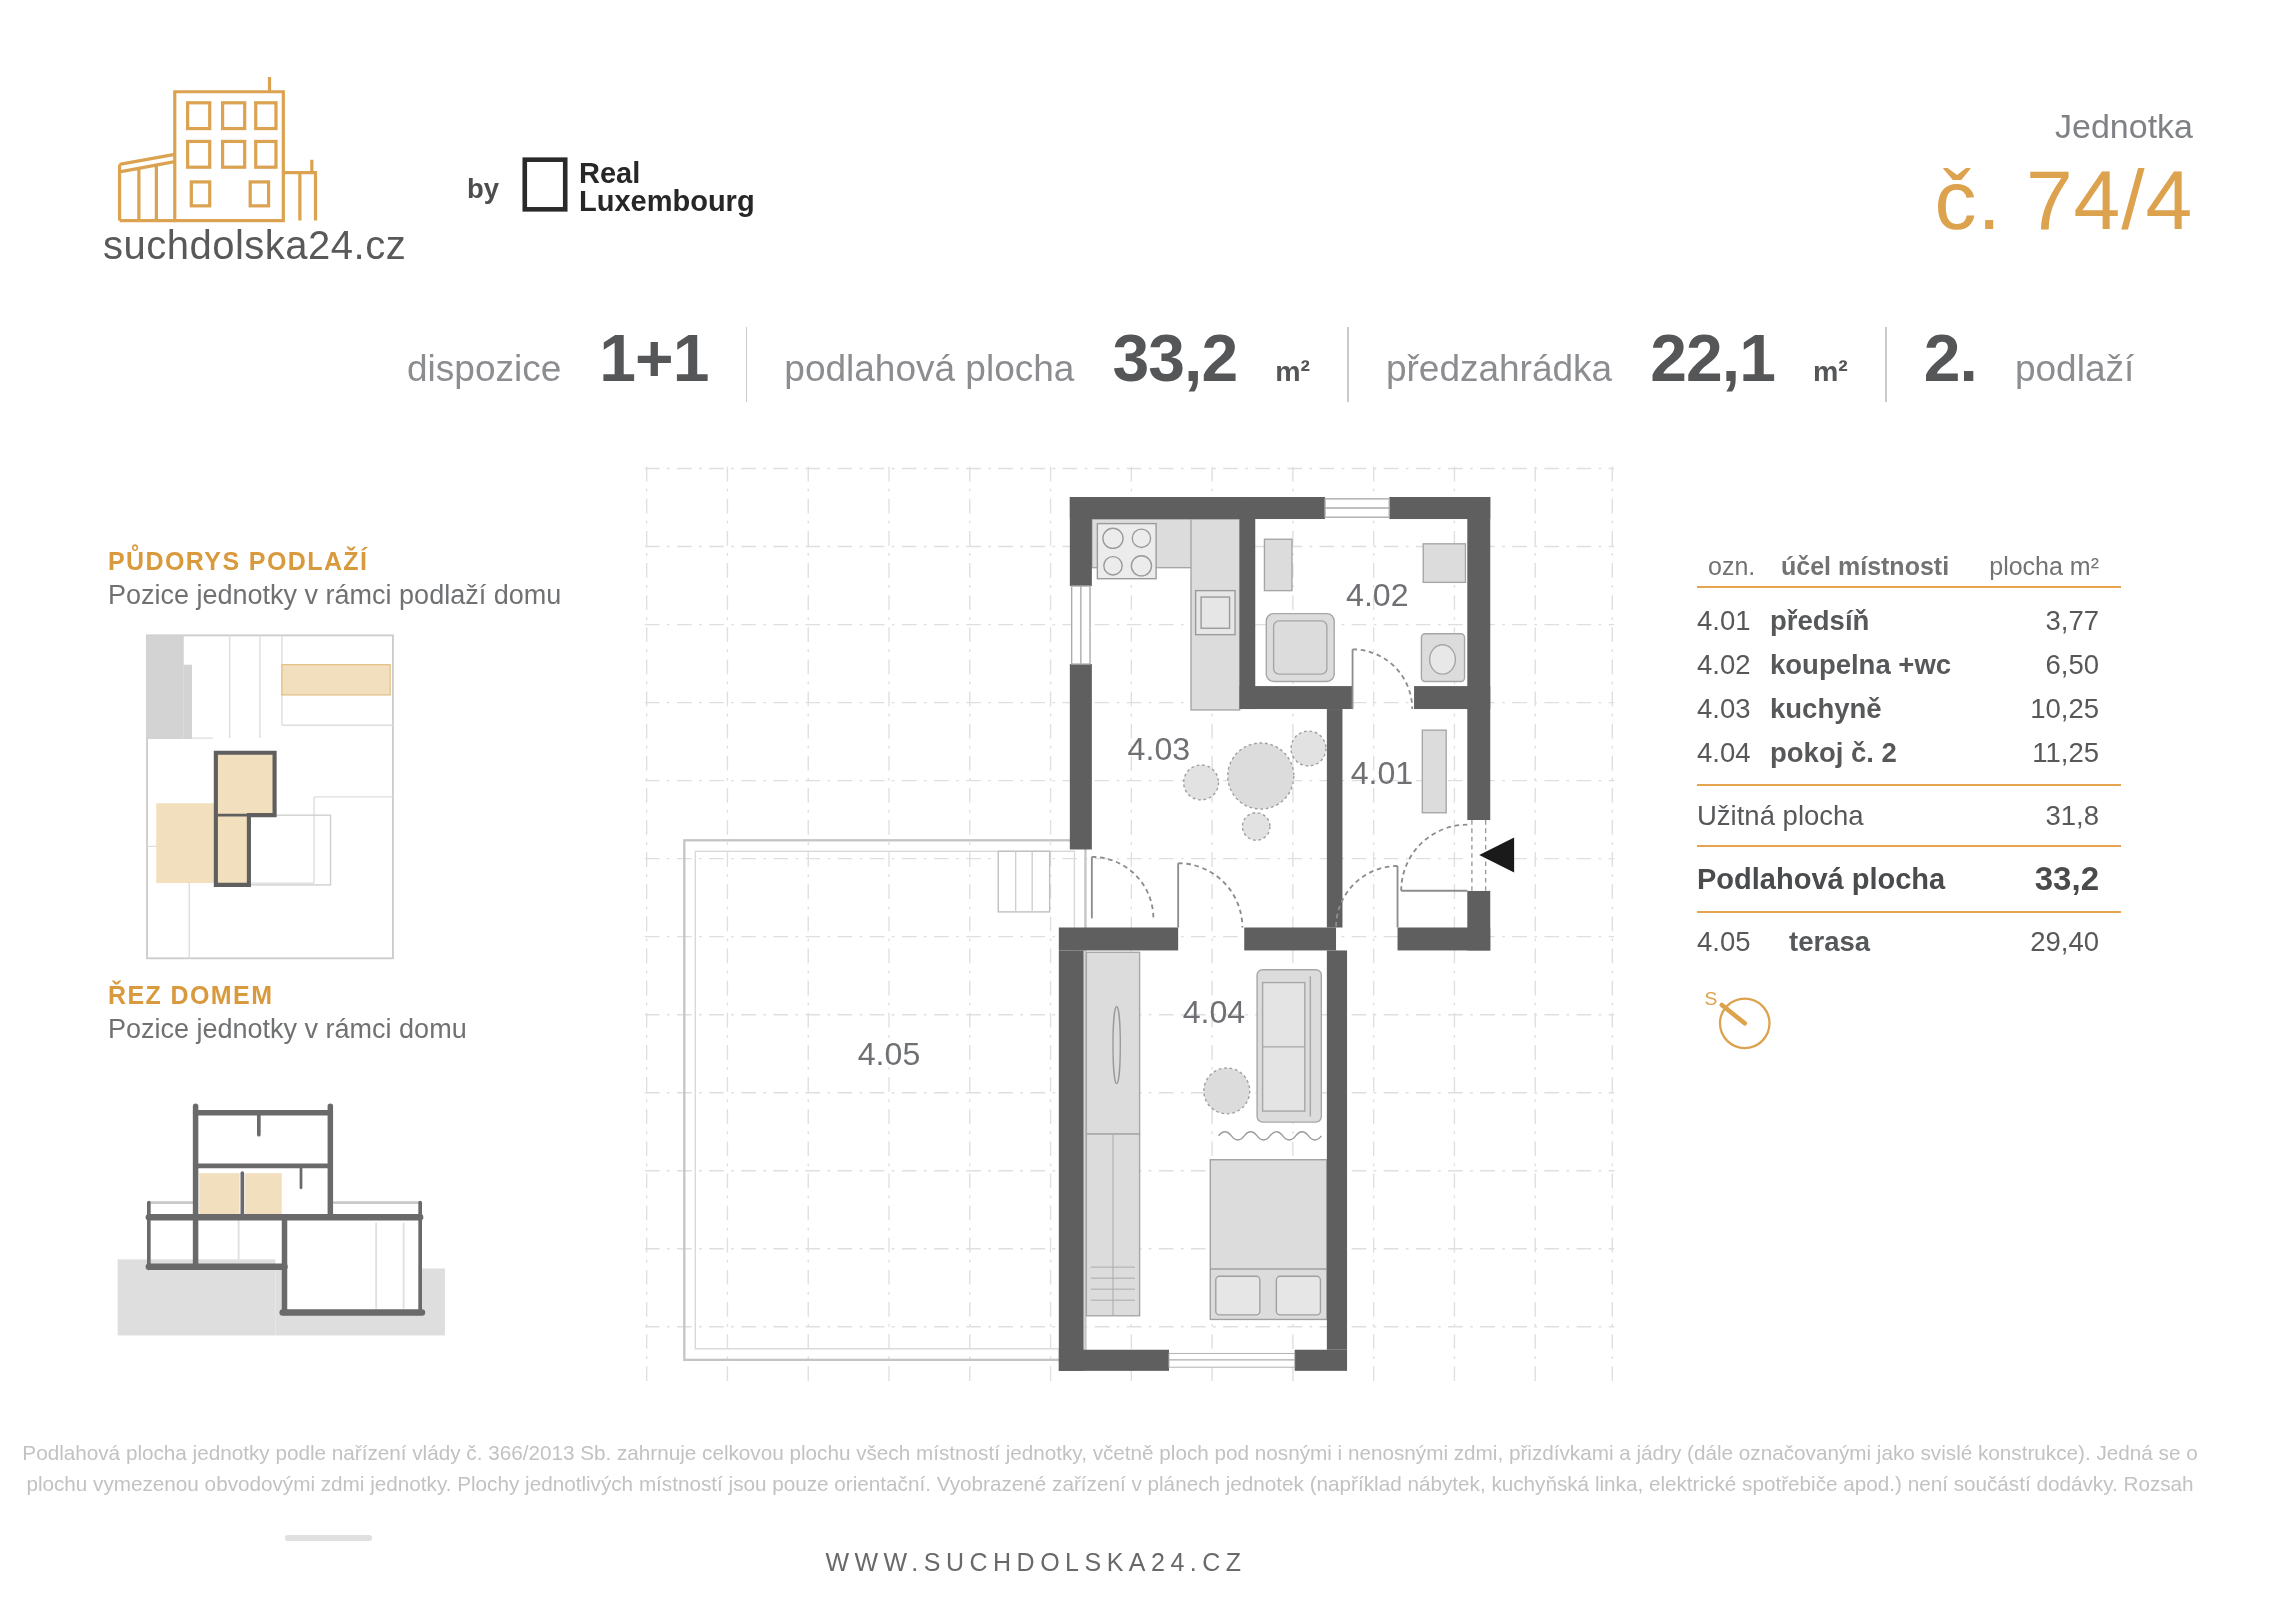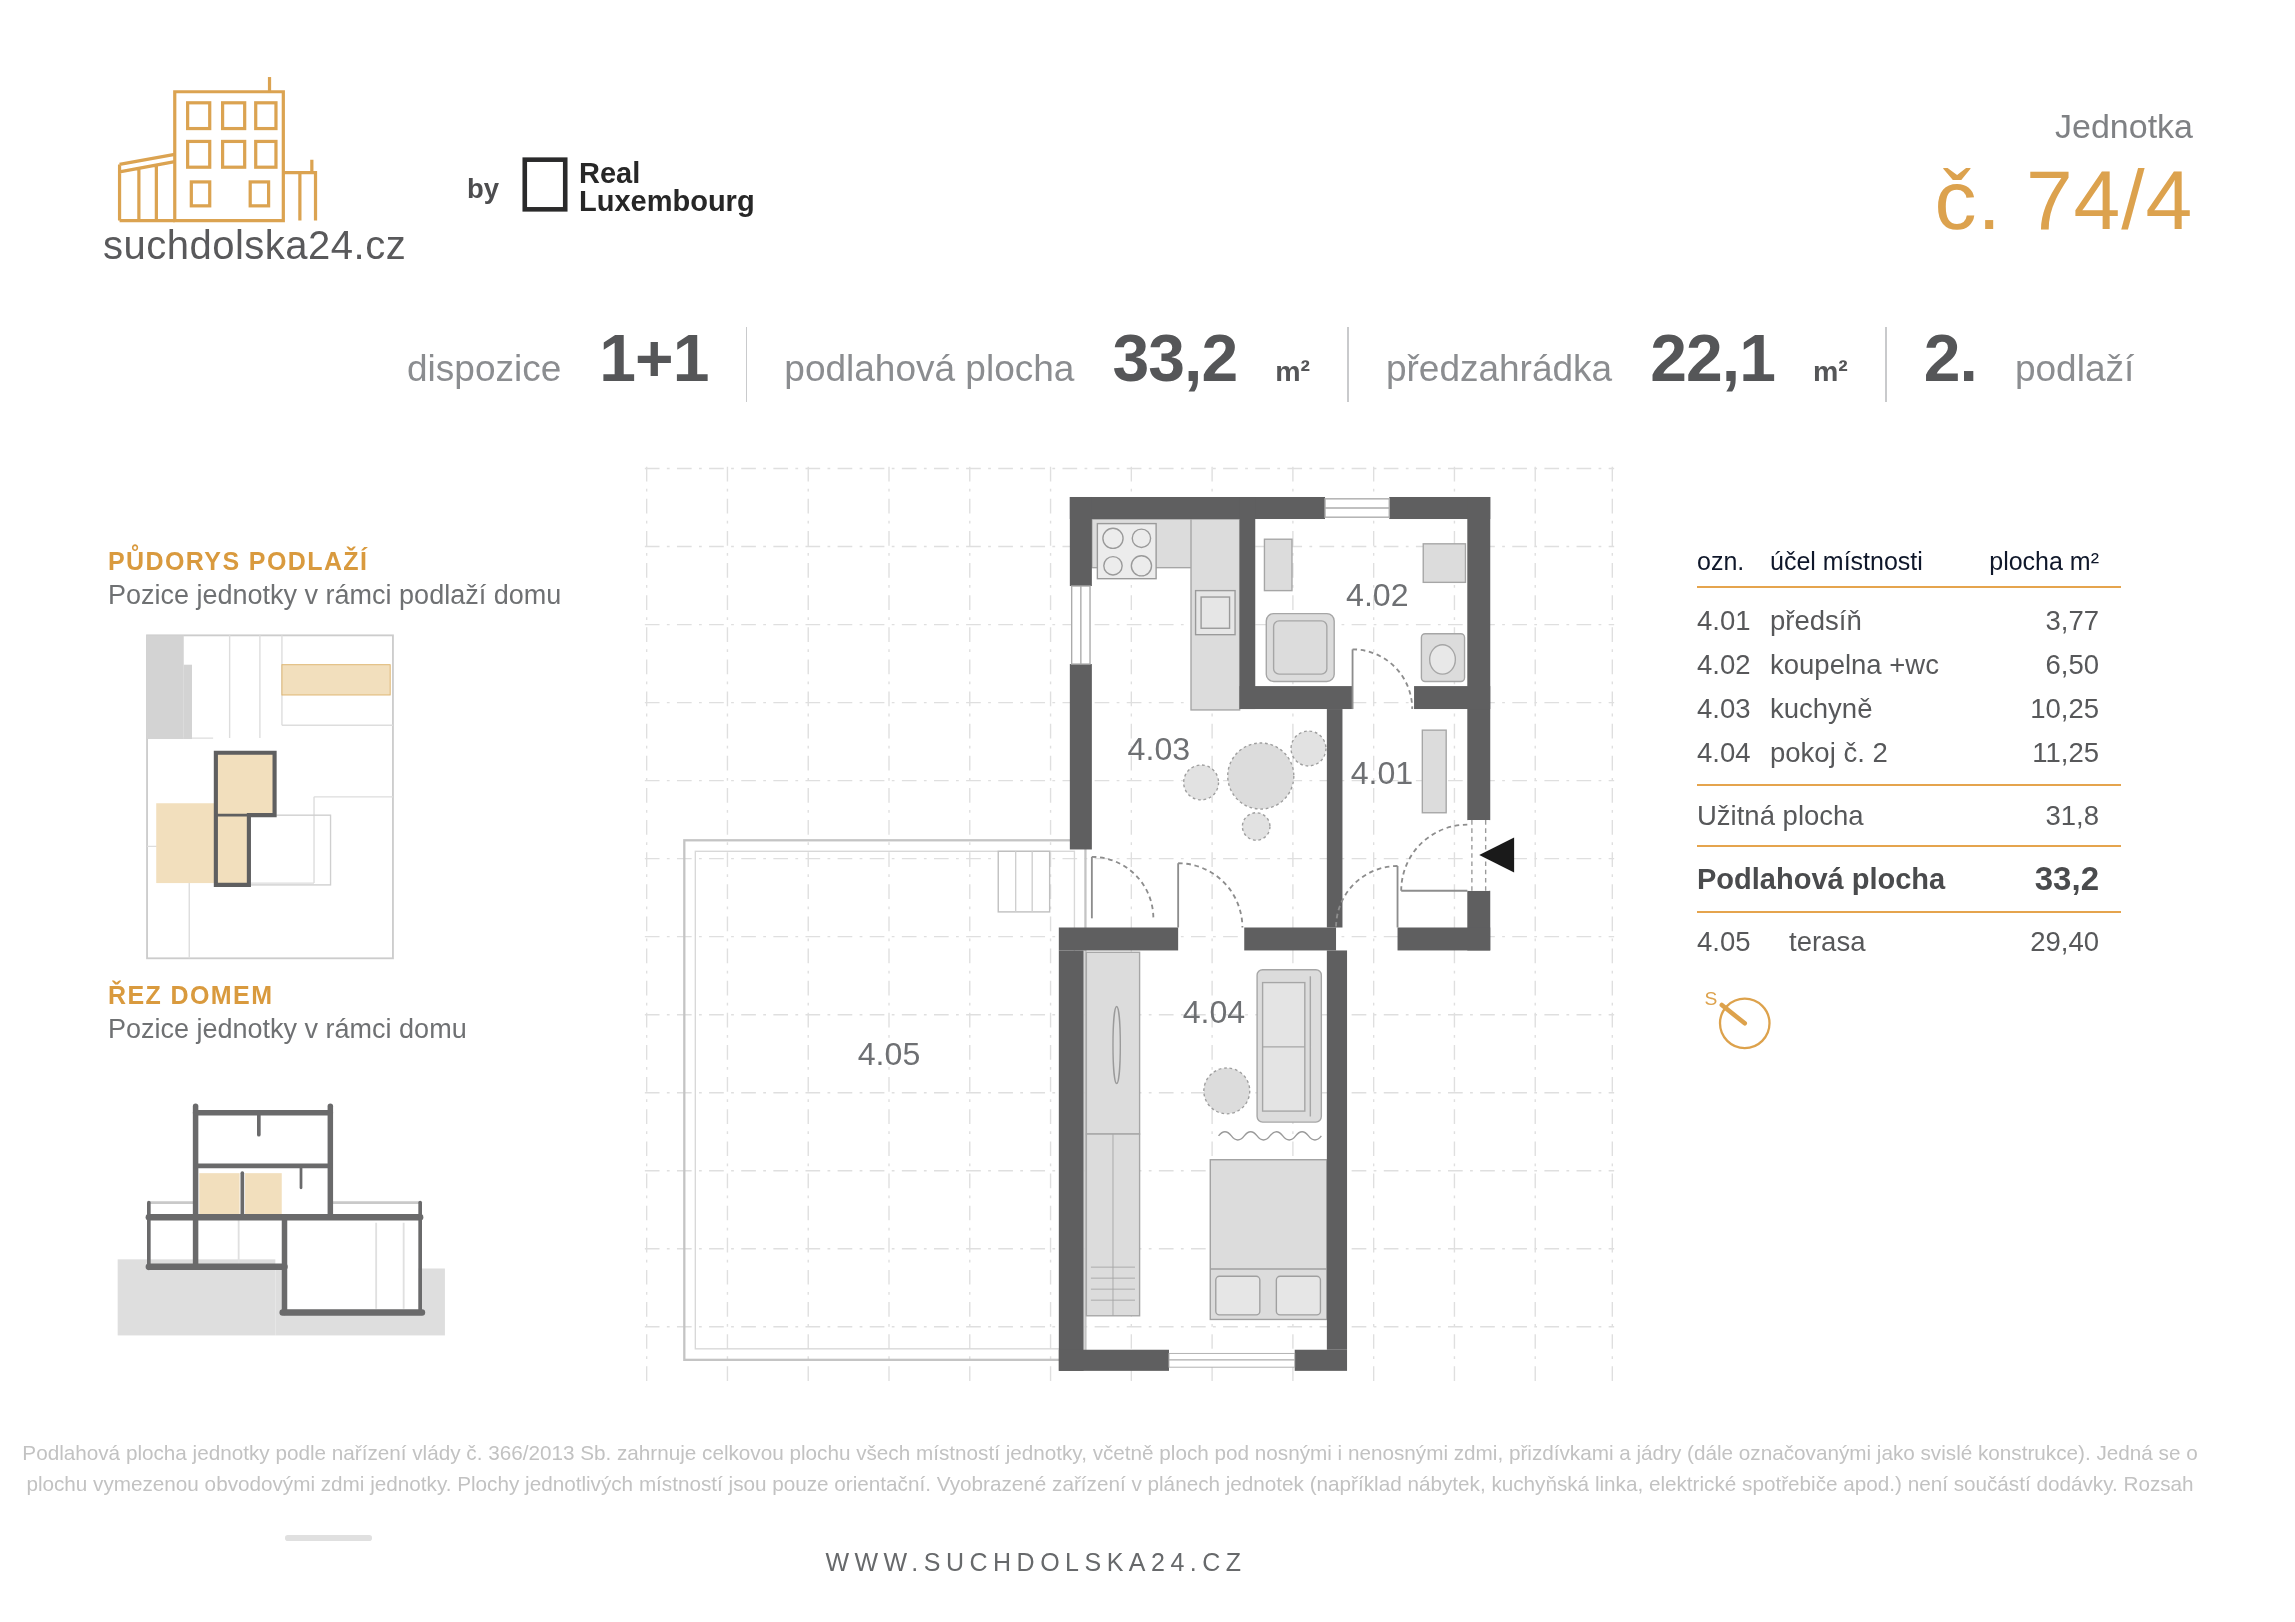--- a/index.html
+++ b/index.html
@@ -24,24 +24,24 @@
   .spec-unit{font-size:28.5px;font-weight:600;color:#555658;}
   .spec-group{display:flex;align-items:baseline;column-gap:38px;}
   .spec-sep{width:1.8px;height:75px;background:#C9CACC;align-self:center;}
 
   
   .side-title{font-size:25px;font-weight:700;color:#D99A3E;letter-spacing:1.4px;}
   .side-sub{font-size:27px;color:#6F7173;}
 
   
   .rtable{left:1697px;top:547px;width:424px;}
-  .rt-head{display:flex;height:39px;color:#0f172a;font-size:25px;}
+  .rt-head{display:flex;height:39px;align-items:center;color:#737373;font-size:25px;margin-left:11px;}
   .rt-row{display:flex;align-items:center;height:44px;font-size:27.5px;color:#57585A;}
   .rt-id{width:73px;flex:none;}
-  .rt-name{flex:1;}
+  .rt-name{flex:1;font-weight:bold;}
   .rt-area{margin-left:auto;padding-right:22px;}
   hr.gold{border:none;border-top:2.8px solid #E5A44D;margin:0;}
   .rt-sum{display:flex;align-items:center;height:59px;font-size:27.5px;color:#57585A;}
   .rt-sum-bold{display:flex;align-items:center;height:64px;font-size:29px;color:#4A4B4D;font-weight:700;}
   .rt-sum-bold .rt-area{font-size:33px;}
   .rt-terasa{display:flex;align-items:center;height:57px;font-size:27.5px;color:#57585A;}
   .spacer12{height:11px;} .spacer10{height:9.2px;}
 
   
   .disclaimer{left:0;top:1437px;width:2220px;text-align:center;font-size:20.7px;line-height:31px;color:#C2C2C2;}

